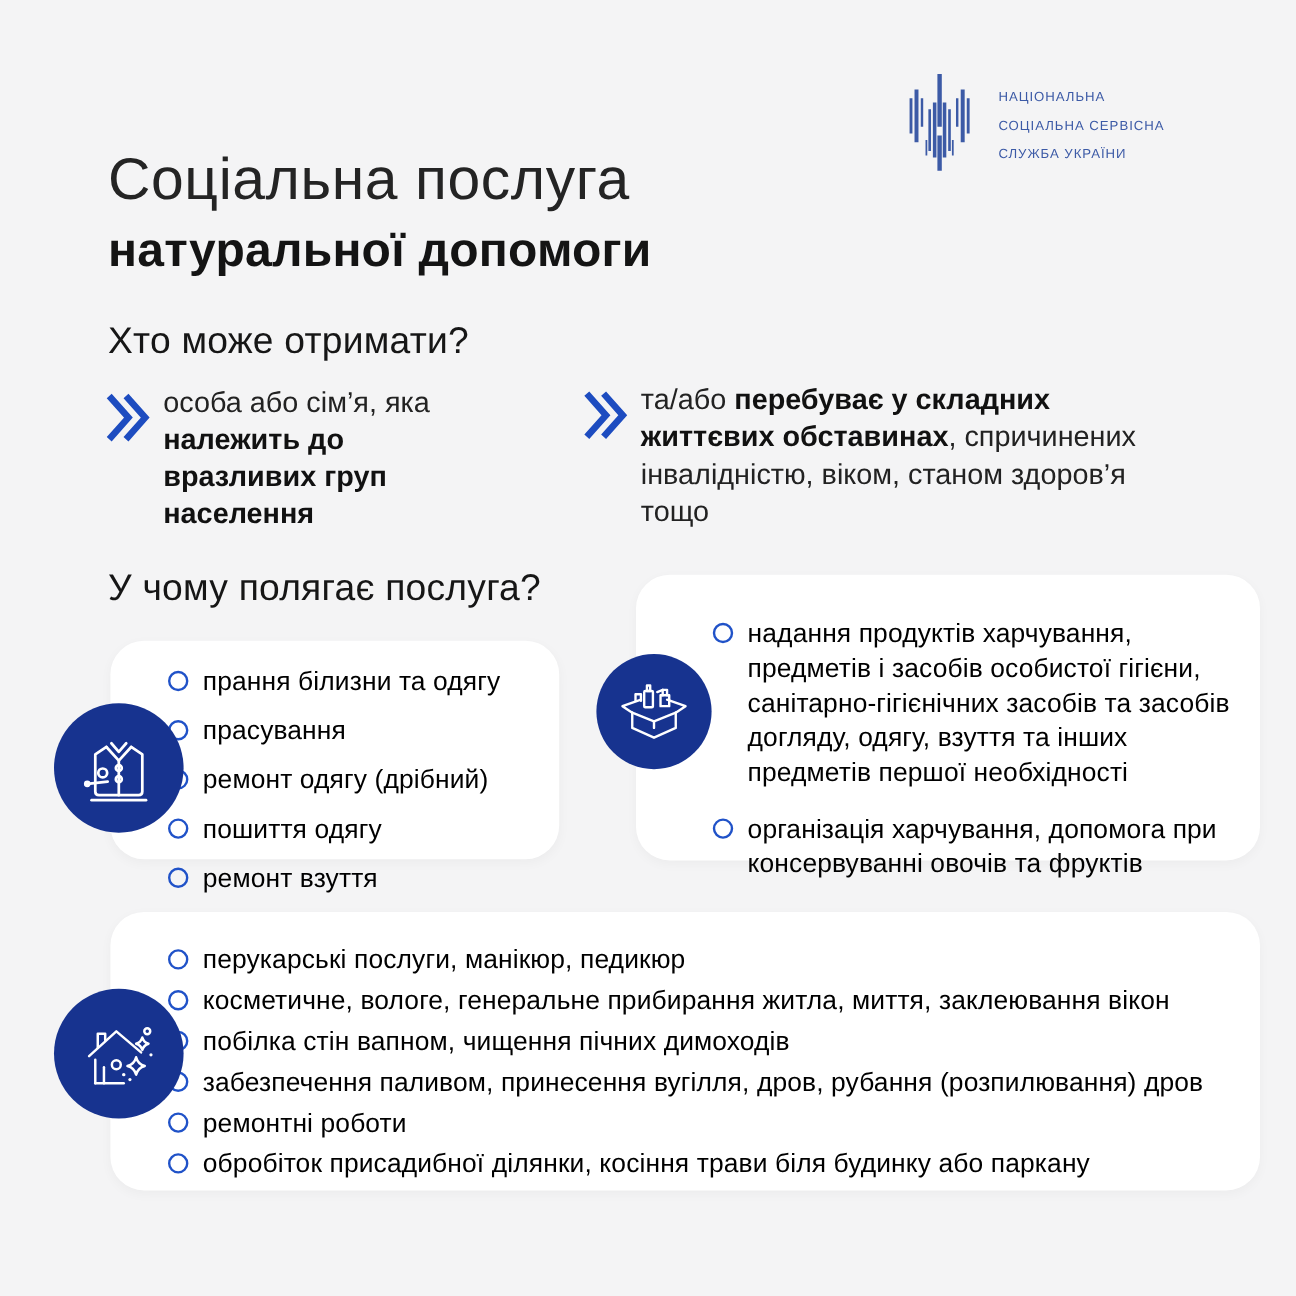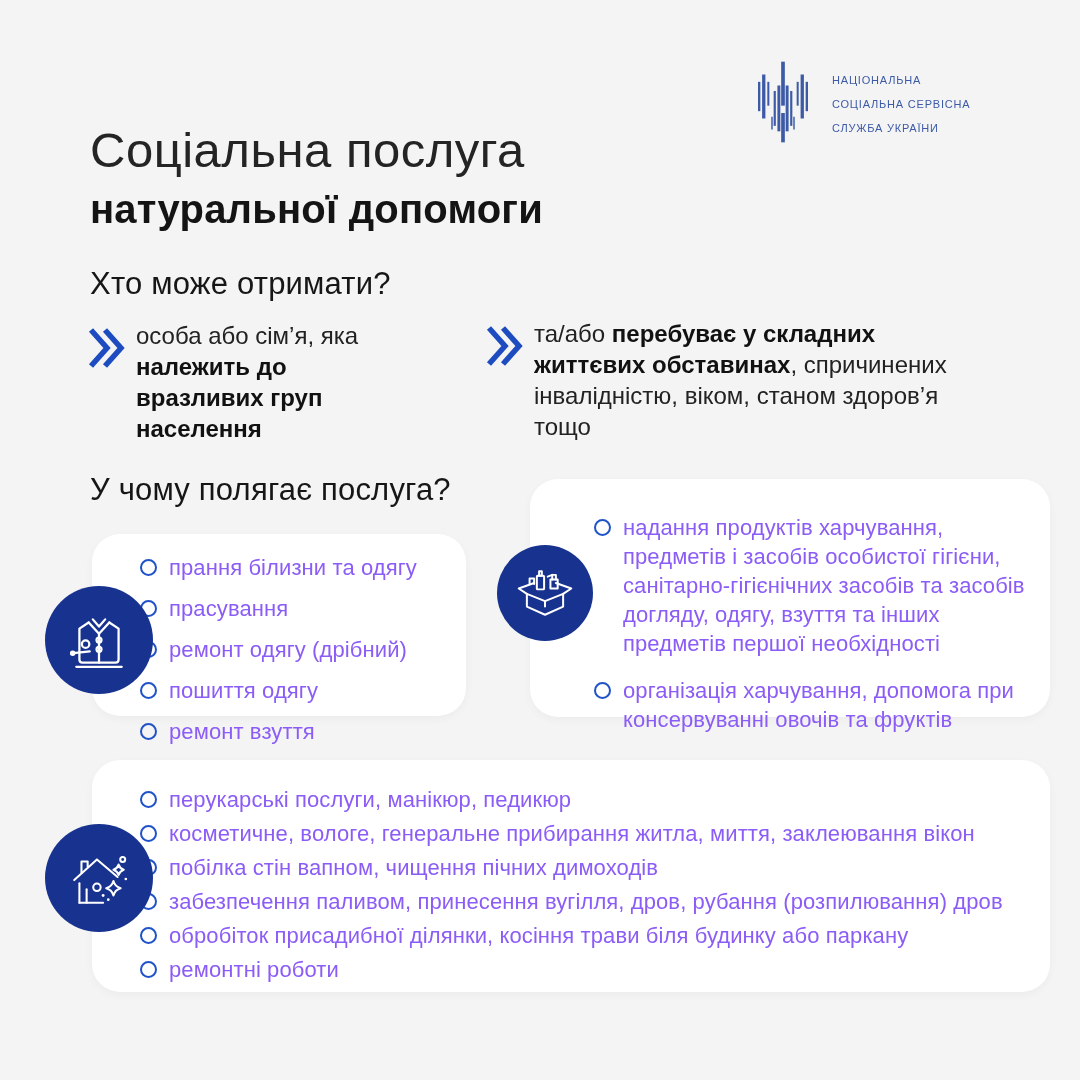--- a/index.html
+++ b/index.html
@@ -29,21 +29,21 @@
   
   .card{position:absolute;background:#ffffff;border-radius:28px;box-shadow:0 3px 10px rgba(0,0,0,.035);}
   .card-laundry{left:92px;top:534px;width:374px;height:182px;}
   .card-goods{left:530px;top:479px;width:520px;height:238px;}
   .card-household{left:92px;top:760px;width:958px;height:232px;}
   
   .item-list{list-style:none;margin:0;display:flex;flex-direction:column;}
   .card-laundry .item-list{padding:19px 12px 0 48px;gap:12px;}
   .card-goods .item-list{padding:34px 14px 0 64px;gap:18px;}
   .card-household .item-list{padding:25px 16px 0 48px;gap:5px;}
-  .item{display:flex;align-items:flex-start;gap:12px;font-size:22px;line-height:29px;color:#8b5cf6;letter-spacing:.1px;}
+  .item{display:flex;align-items:flex-start;gap:12px;font-size:22px;line-height:29px;color:#000000;letter-spacing:.1px;}
   .ring{flex:0 0 13px;width:13px;height:13px;border:2.5px solid #2052c8;border-radius:50%;margin-top:6px;background:transparent;}
   
   .icon-circle{position:absolute;border-radius:50%;background:#17338f;display:flex;align-items:center;justify-content:center;}
   .circle-laundry{left:45px;top:586px;width:108px;height:108px;}
   .circle-goods{left:497px;top:545px;width:96px;height:96px;}
   .circle-household{left:45px;top:824px;width:108px;height:108px;}
 </style>
 </head>
 <body>
 
@@ -157,25 +157,25 @@
       <li class="item">
           <span class="ring"></span>
           <span>побілка стін вапном, чищення пічних димоходів</span>
         </li>
       <li class="item">
           <span class="ring"></span>
           <span>забезпечення паливом, принесення вугілля, дров, рубання (розпилювання) дров</span>
         </li>
       <li class="item">
           <span class="ring"></span>
+          <span>ремонтні роботи</span>
+        </li>
+      <li class="item">
+          <span class="ring"></span>
           <span>обробіток присадибної ділянки, косіння трави біля будинку або паркану</span>
-        </li>
-      <li class="item">
-          <span class="ring"></span>
-          <span>ремонтні роботи</span>
         </li>
     </ul>
   </div>
 
   <div class="icon-circle circle-laundry">
     <svg width="66" height="66" viewBox="0 0 64 64" fill="none" stroke="#ffffff" stroke-width="2.2" stroke-linecap="round" stroke-linejoin="round">
       <path d="M22 15 L13 21 L13 51 Q13 54 16 54 L48 54 Q51 54 51 51 L51 21 L42 15"></path>
       <path d="M22 15 L32 26 L42 15"></path>
       <path d="M26 12 L32 19 L38 12"></path>
       <circle cx="32" cy="32" r="2.4"></circle>

